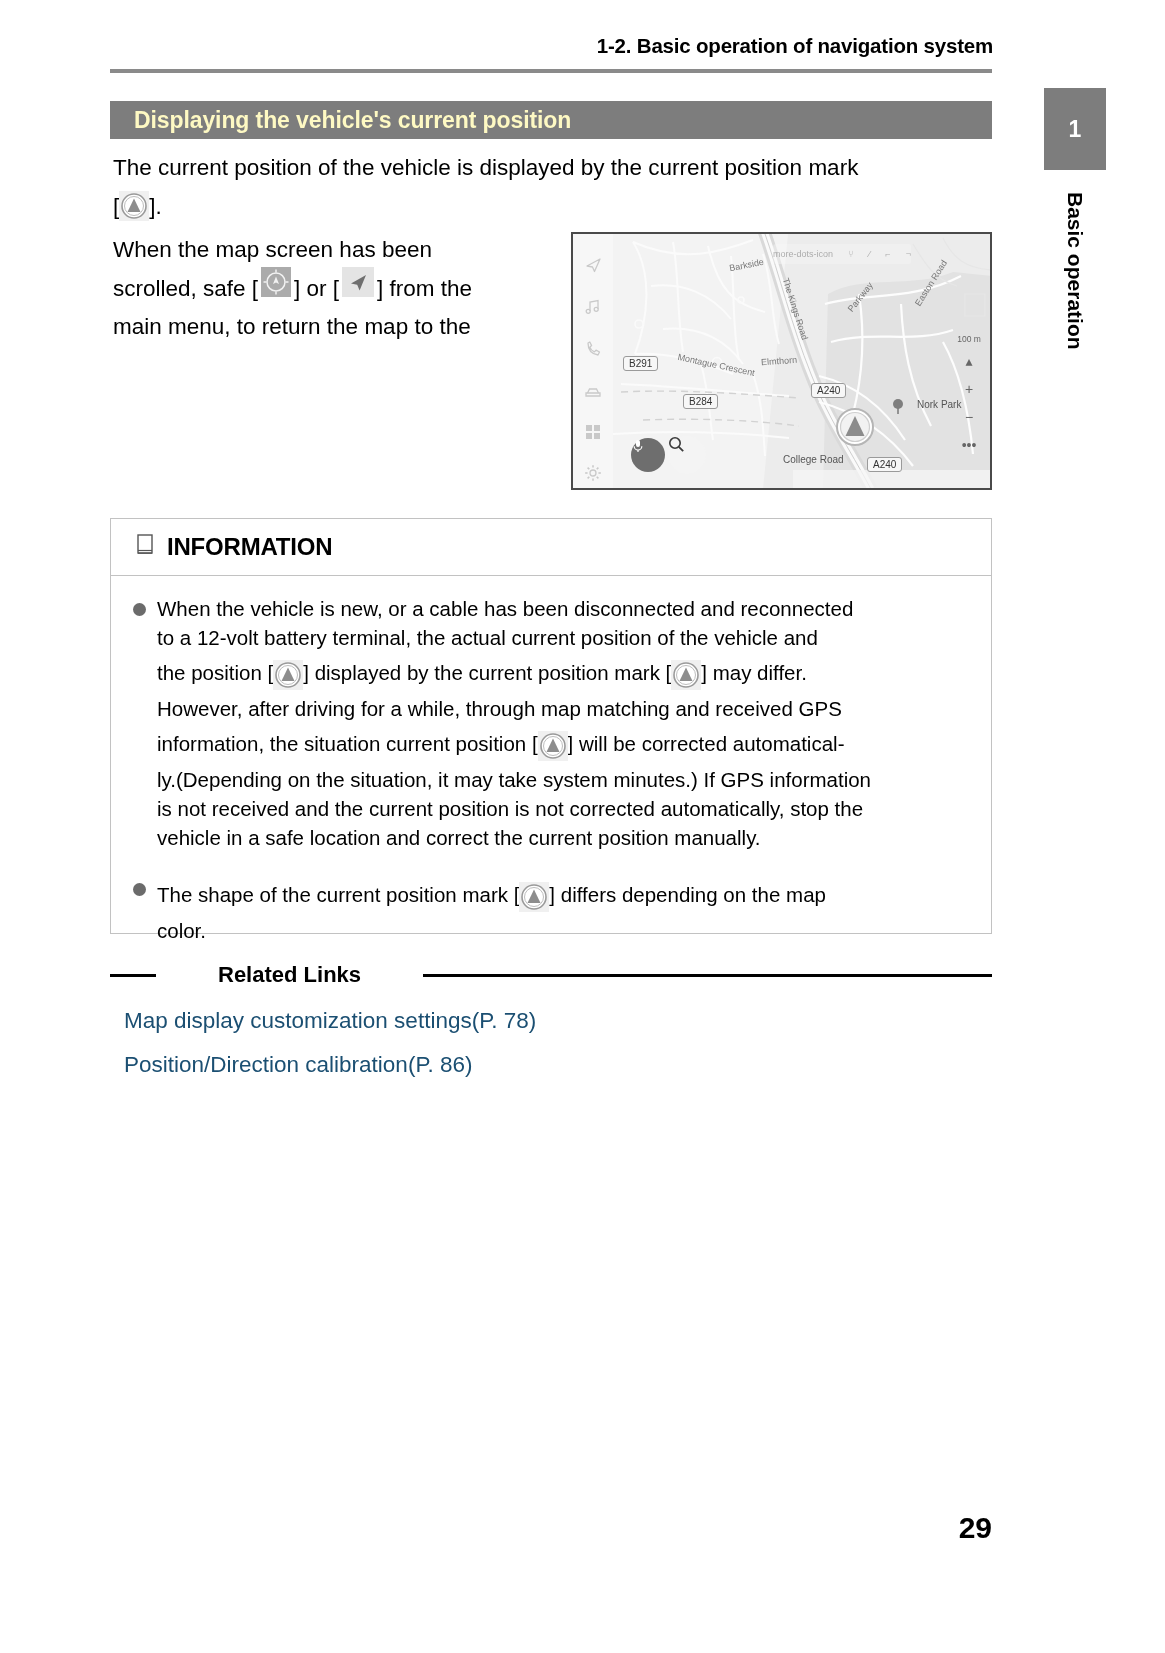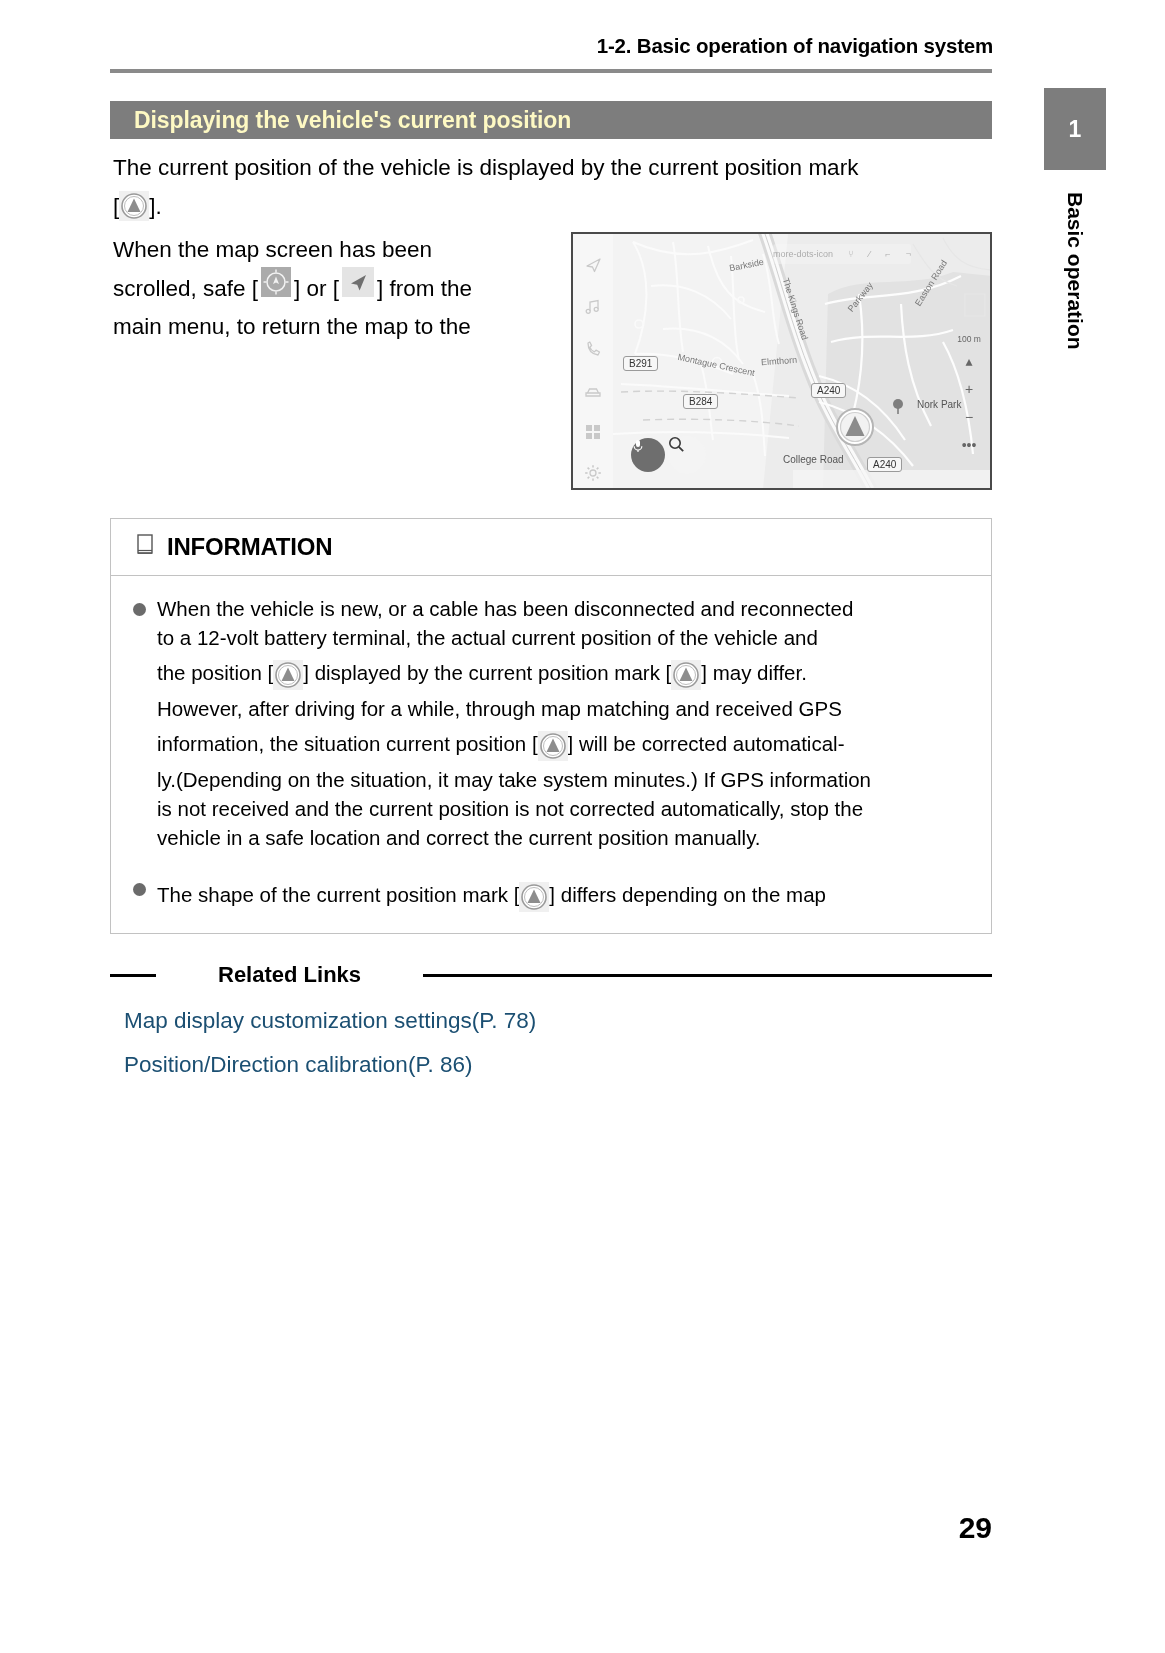--- a/index.html
+++ b/index.html
@@ -599,20 +599,21 @@
     <div class="bullet-item">
       <div class="bullet-dot"></div>
       <div class="bullet-text">
         <span class="ln tall">
           <span>The shape of the current position mark [</span><span class="cp-mark"><svg width="30" height="30" viewBox="0 0 30 30" style="vertical-align:middle">
                 <circle cx="15" cy="15" r="12" fill="#ffffff" stroke="#9a9a9a" stroke-width="1.6"></circle>
                 <circle cx="15" cy="15" r="9.5" fill="#ffffff" stroke="#bdbdbd" stroke-width="1"></circle>
                 <path d="M15 7.5 L21.5 21 L8.5 21 Z" fill="#8d8d8d"></path>
               </svg></span><span>] differs depending on the map</span>
         </span>
+        <span class="ln">color.</span>
       </div>
     </div>
 
   </div>
 </div>
 
 <div class="rel-head">
   <div class="dash-l"></div>
   <div class="rl-label">Related Links</div>
   <div class="dash-r"></div>

